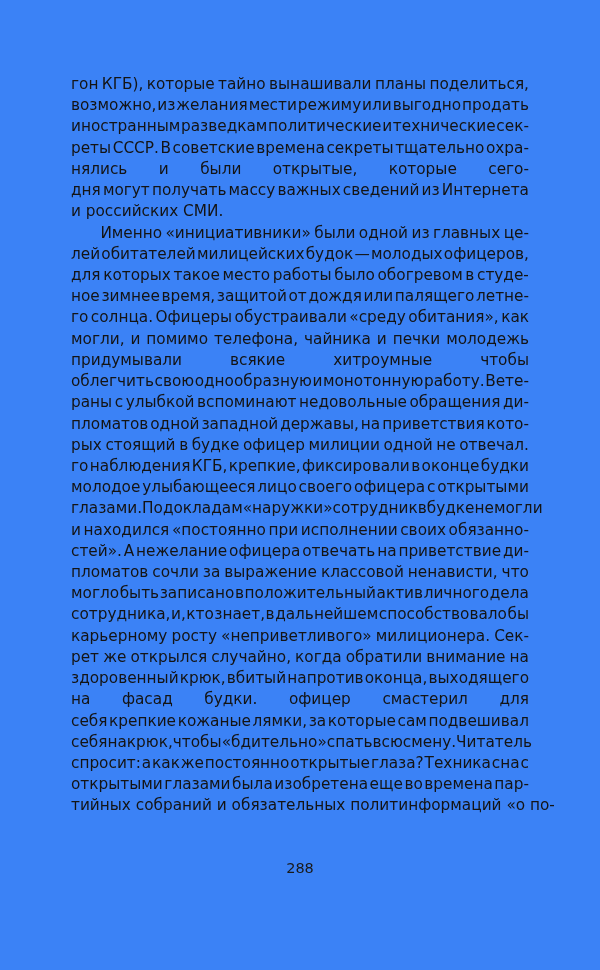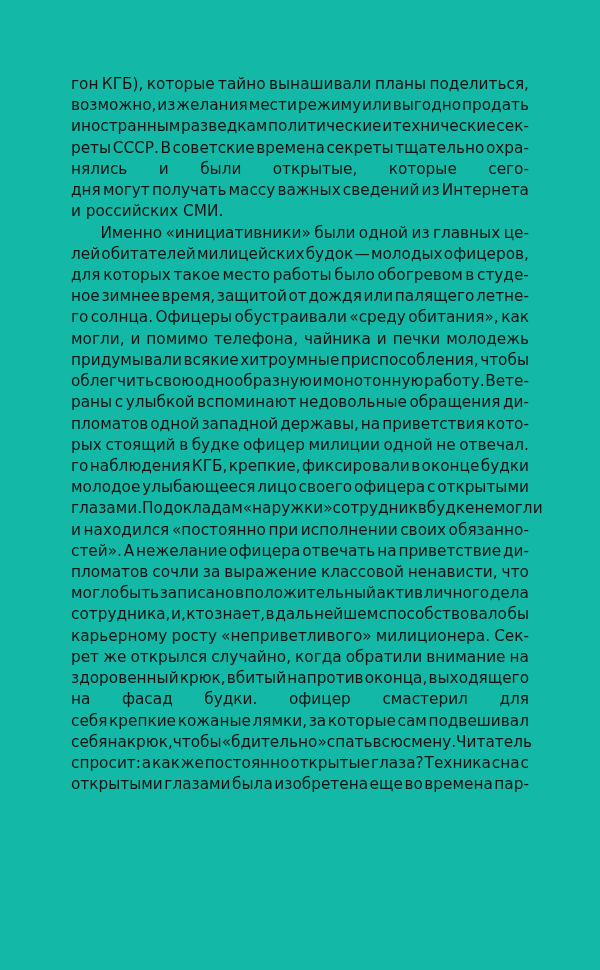--- a/index.html
+++ b/index.html
@@ -70,21 +70,21 @@
     width: 600px;
     text-align: center;
     font-size: 14.5px;
     line-height: 20px;
     color: #1a1a1a;
   }
 </style>
 </head>
 <body style="color: rgb(20, 20, 20);">
 
-<div class="page" style="background: #14b8a6;">
+<div class="page" style="background: #3b82f6;">
 
   <div class="text-block">
       <div class="line justify">
         <span>гон</span>
         <span>КГБ),</span>
         <span>которые</span>
         <span>тайно</span>
         <span>вынашивали</span>
         <span>планы</span>
         <span>поделиться,</span>
@@ -193,21 +193,20 @@
         <span>телефона,</span>
         <span>чайника</span>
         <span>и</span>
         <span>печки</span>
         <span>молодежь</span>
       </div>
       <div class="line justify">
         <span>придумывали</span>
         <span>всякие</span>
         <span>хитроумные</span>
-        <span>приспособления,</span>
         <span>чтобы</span>
       </div>
       <div class="line justify">
         <span>облегчить</span>
         <span>свою</span>
         <span>однообразную</span>
         <span>и</span>
         <span>монотонную</span>
         <span>работу.</span>
         <span>Вете-</span>
@@ -388,16 +387,18 @@
       <div class="line justify">
         <span>открытыми</span>
         <span>глазами</span>
         <span>была</span>
         <span>изобретена</span>
         <span>еще</span>
         <span>во</span>
         <span>времена</span>
         <span>пар-</span>
       </div>
+      <div class="line flush"><span>тийных собраний и обязательных политинформаций «о по-</span></div>
     </div>
 
+  <div class="folio">288</div>
 
 </div>
 
 </body></html>

